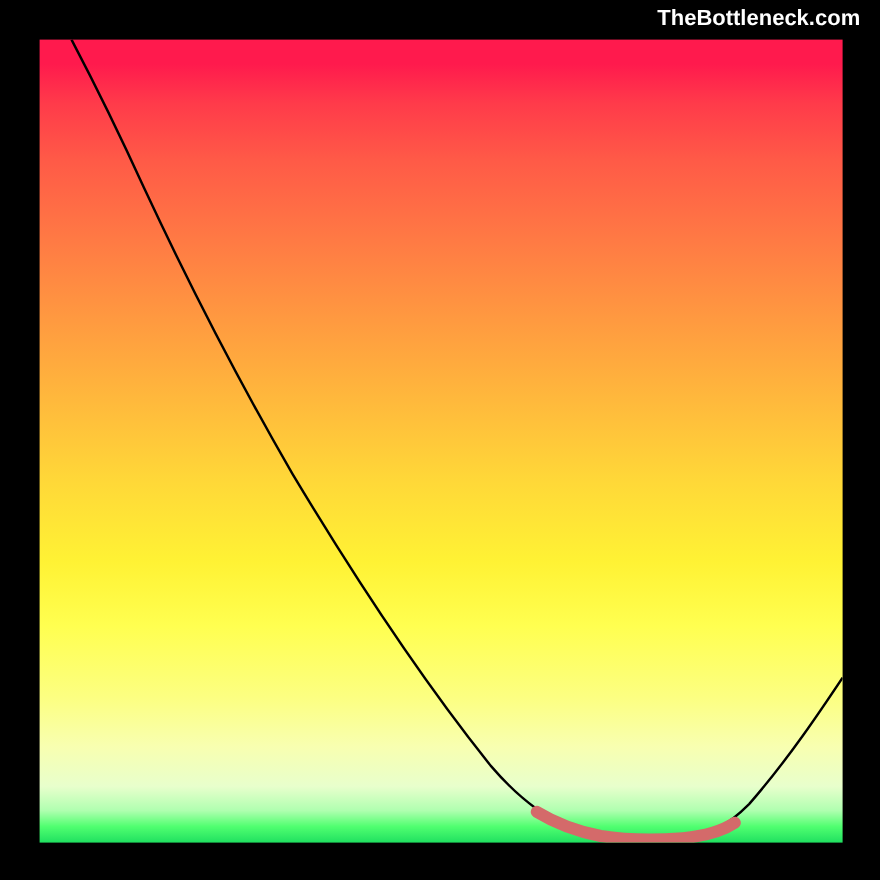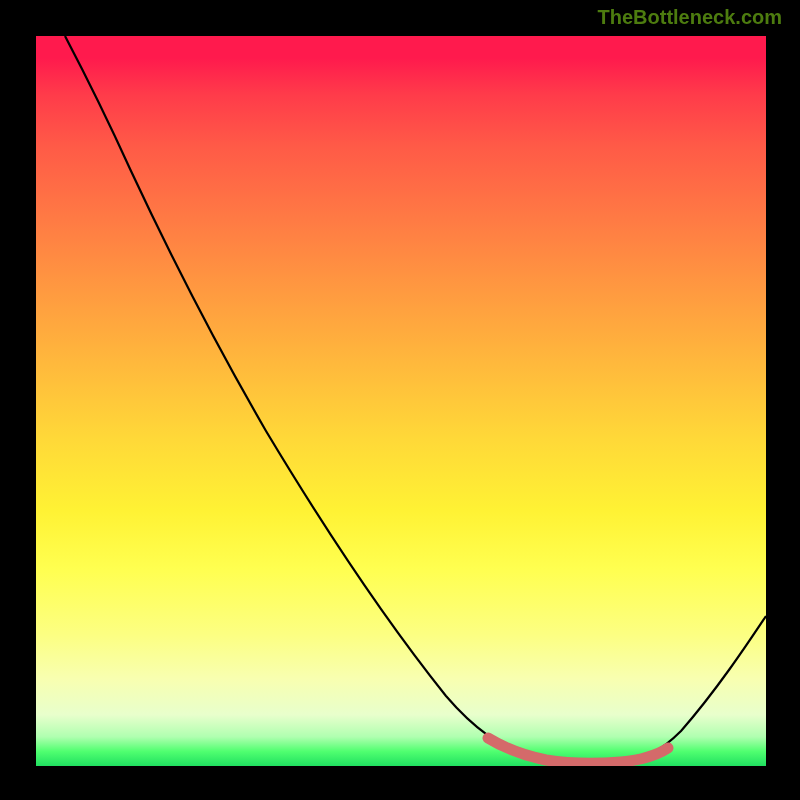--- a/index.html
+++ b/index.html
@@ -10,21 +10,21 @@
     position: relative;
     overflow: hidden;
     font-family: Arial, sans-serif;
   }
   .watermark {
     position: absolute;
     top: 6px;
     right: 18px;
     font-size: 20px;
     font-weight: bold;
-    color: #4d7c0f;
+    color: #ffffff;
     z-index: 10;
   }
   .plot-area {
     position: absolute;
     left: 36px;
     top: 36px;
     width: 730px;
     height: 730px;
     background: linear-gradient(to bottom,
       #ff1a4d 0%,

